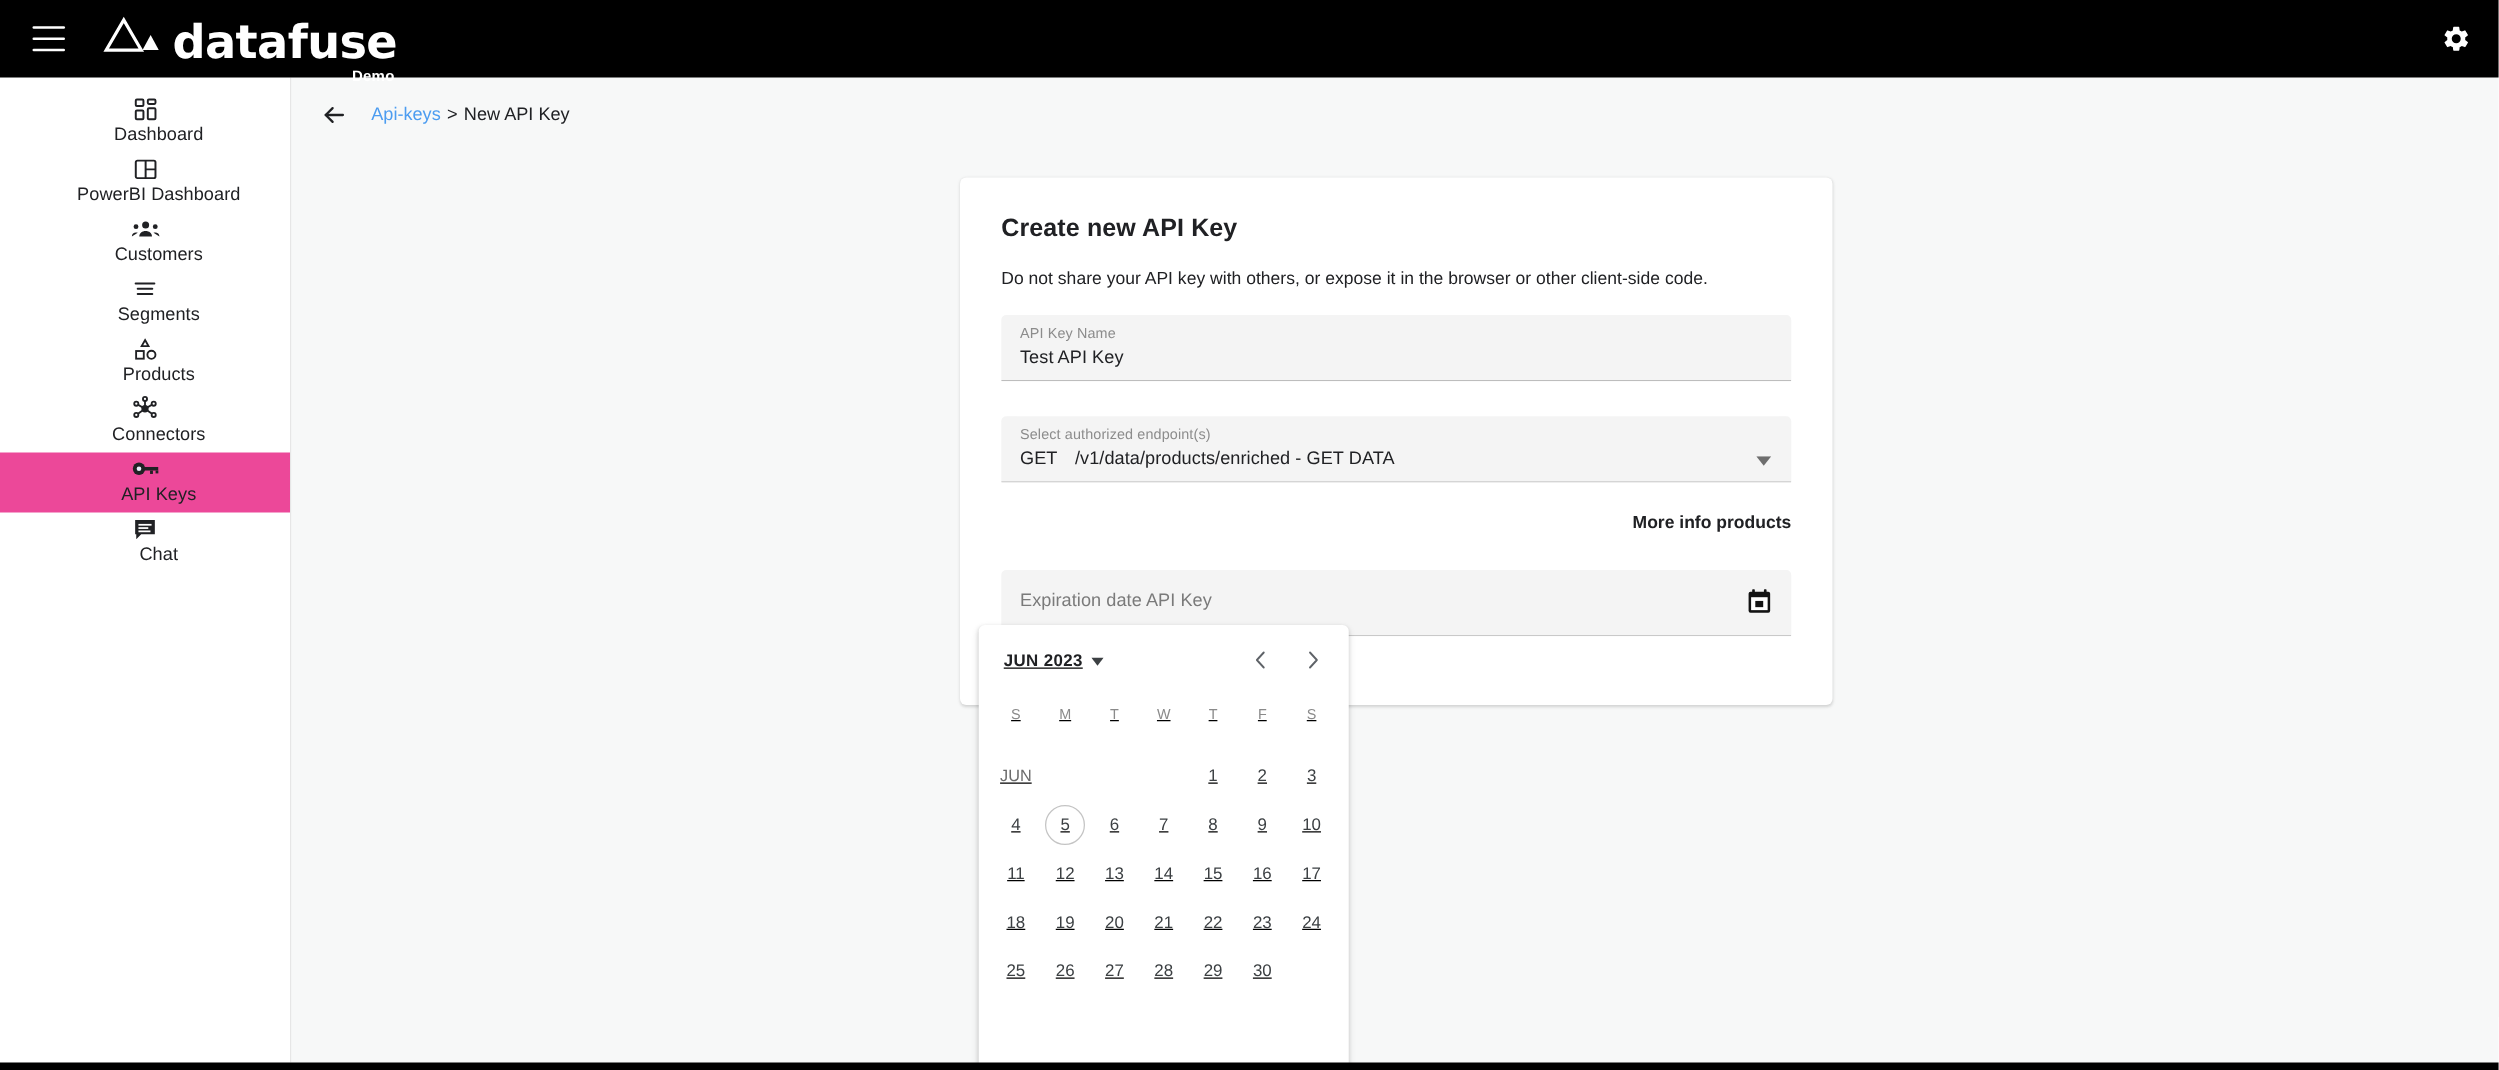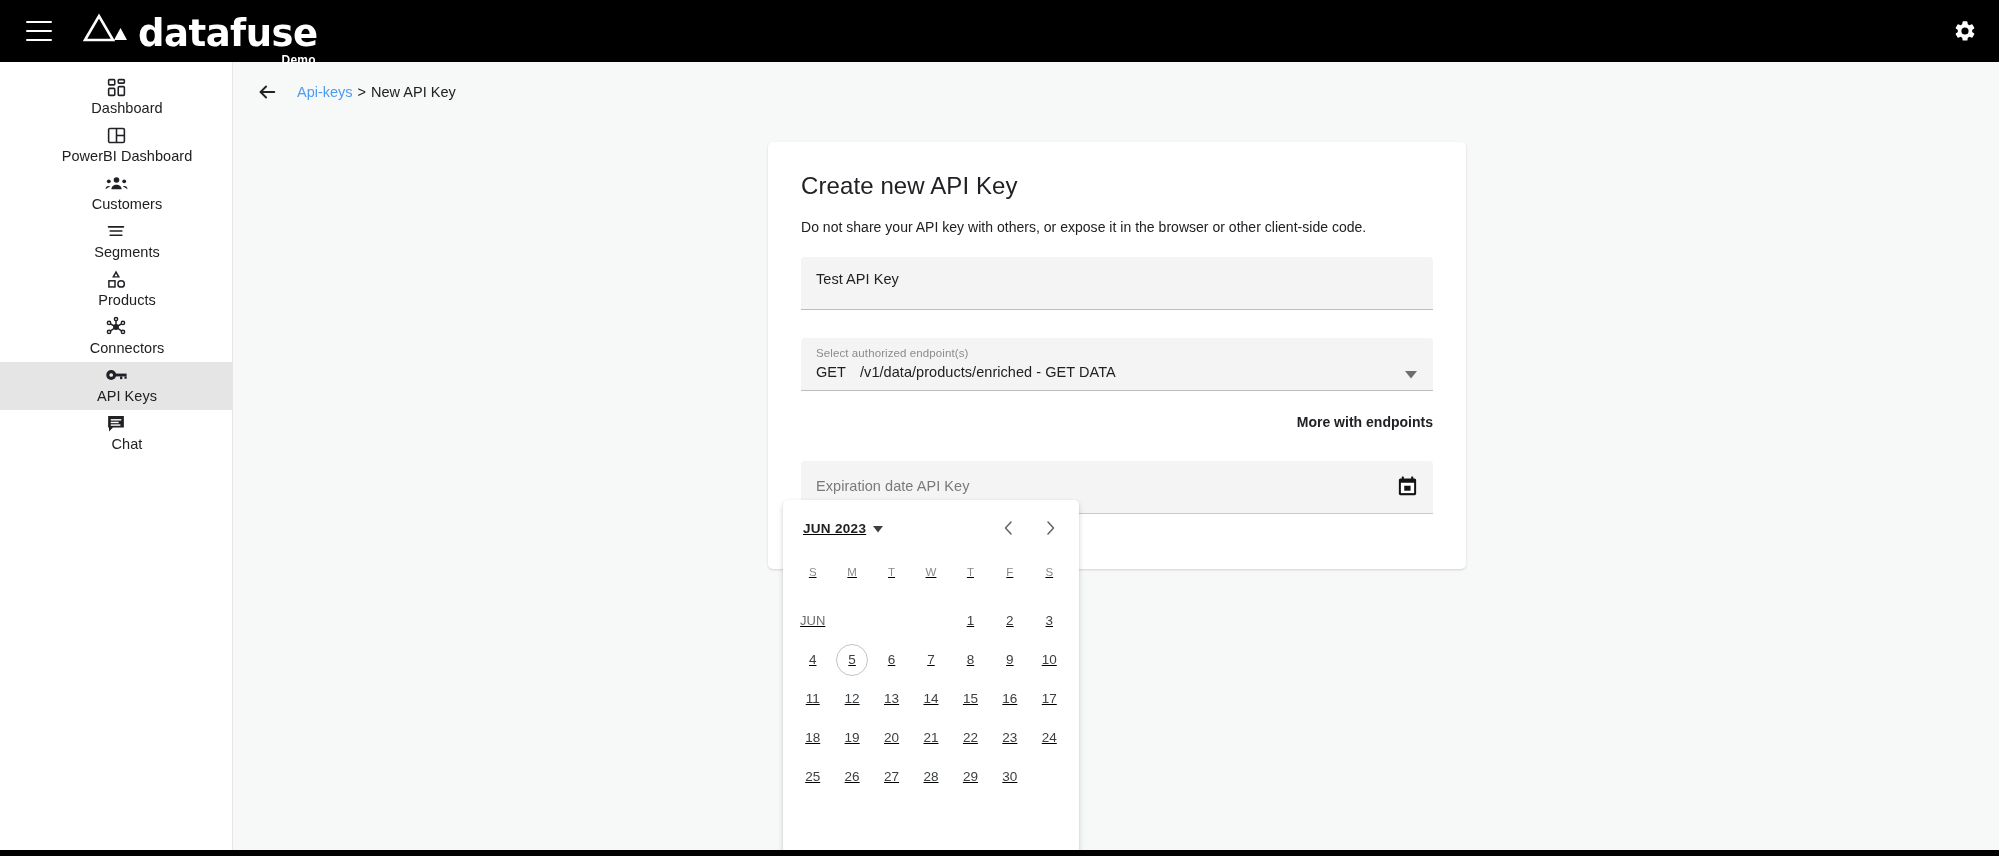--- a/index.html
+++ b/index.html
@@ -30,42 +30,42 @@
 
   
   .sidebar {
     position: absolute; top: 62px; left: 0; width: 233px; height: 788px;
     background: #fff; border-right: 1px solid #e6e6e6; padding-top: 12px; z-index: 30;
   }
   .nav-item {
     display: flex; align-items: center; height: 48px; padding-left: 22px;
     cursor: pointer; color: #1f1f1f; flex-direction: column;
   }
-  .nav-item.active { background: #e5e5e5; }
+  .nav-item.active { background: #ec4899; }
   .nav-icon { width: 26px; height: 26px; display: flex; align-items: center;
     justify-content: center; margin-right: 22px; flex: 0 0 26px; }
   .nav-label { font-size: 14.5px; color: #202124; letter-spacing: 0.05px; }
 
   
   .content { position: absolute; top: 62px; left: 233px; width: 1766px; height: 788px;
     background: #f7f8f8; }
   .breadcrumb { display: flex; align-items: center; padding: 18px 0 0 22px; }
   .back-arrow { width: 24px; height: 24px; display: flex; align-items: center;
     justify-content: center; cursor: pointer; margin-right: 18px; }
   .crumb-link { font-size: 14.5px; color: #4c9cf0; cursor: pointer; }
   .crumb-sep { font-size: 14.5px; color: #202124; margin: 0 5px; }
   .crumb-current { font-size: 14.5px; color: #202124; }
 
   
   .card {
     position: absolute; left: 535px; top: 80px; width: 698px;
     background: #fff; border-radius: 5px; padding: 30px 33px 30px 33px;
     box-shadow: 0 1px 3px rgba(0,0,0,0.10), 0 1px 2px rgba(0,0,0,0.06);
   }
-  .card-title { font-size: 24px; color: #202124; font-weight: 400; letter-spacing: 0.1px; }
+  .card-title { font-size: 20px; color: #202124; font-weight: 700; letter-spacing: 0.1px; }
   .card-desc { font-size: 14px; color: #202124; margin-top: 19px; letter-spacing: 0.02px; }
 
   .field {
     position: relative; background: #f4f4f4; border-bottom: 1px solid #bdbdbd;
     border-radius: 4px 4px 0 0; padding: 9px 15px 9px 15px; height: 53px;
     margin-top: 22px; cursor: text;
   }
   .field-label { font-size: 11.5px; color: #8c8c8c; letter-spacing: 0.1px; }
   .field-value { font-size: 14.5px; color: #202124; margin-top: 5px; letter-spacing: 0.05px; }
   .field-placeholder { font-size: 14.5px; color: #7a7a7a; letter-spacing: 0.05px; }
@@ -262,36 +262,37 @@
       <span class="crumb-link">Api-keys</span>
       <span class="crumb-sep">&gt;</span>
       <span class="crumb-current">New API Key</span>
     </div>
 
     <div class="card">
       <div class="card-title">Create new API Key</div>
       <div class="card-desc">Do not share your API key with others, or expose it in the browser or other client-side code.</div>
 
       <div class="field">
+        <div class="field-label">API Key Name</div>
         <div class="field-value">Test API Key</div>
       </div>
 
       <div class="field select">
         <div class="field-label">Select authorized endpoint(s)</div>
         <div class="field-value">
           <span class="method">GET</span><span>/v1/data/products/enriched - GET DATA</span>
         </div>
         <span class="field-caret">
           <svg width="12" height="8" viewBox="0 0 12 8">
               <path d="M0 0 L12 0 L6 7.5 Z" fill="#6e6e6e"></path>
             </svg>
         </span>
       </div>
 
-      <div class="more-info">More with endpoints</div>
+      <div class="more-info">More info products</div>
 
       <div class="field expiry">
         <div class="field-placeholder">Expiration date API Key</div>
         <span class="field-cal-icon">
           <svg width="23" height="23" viewBox="0 0 24 24" fill="#131313">
             <rect x="6" y="1.5" width="2.2" height="3.6" rx="0.6"></rect>
             <rect x="15.8" y="1.5" width="2.2" height="3.6" rx="0.6"></rect>
             <rect x="3" y="3.6" width="18" height="17.4" rx="1.6"></rect>
             <rect x="5.1" y="8.1" width="13.8" height="10.8" fill="#fff"></rect>
             <rect x="8.6" y="11.2" width="6.6" height="5.2" fill="#131313"></rect>

